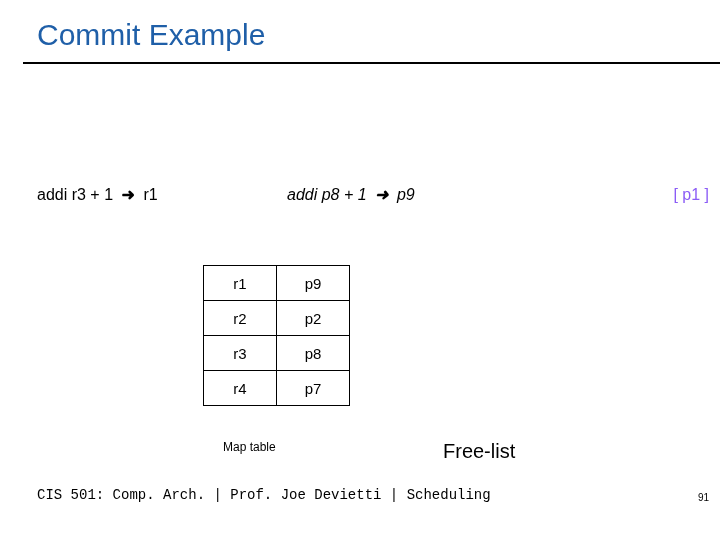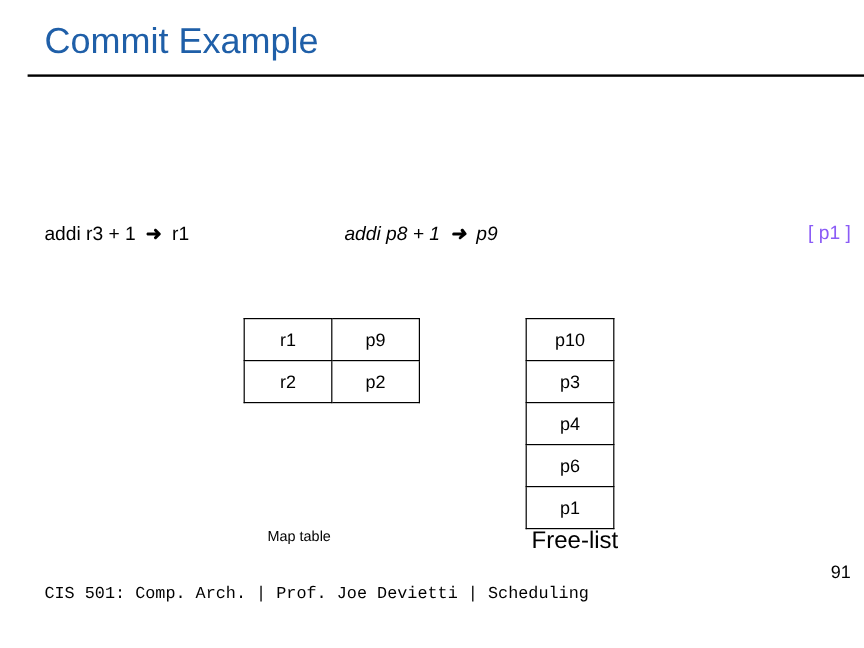--- a/index.html
+++ b/index.html
@@ -110,23 +110,23 @@
 
   .footer-left {
     position: absolute;
     bottom: 14px;
     left: 24px;
     font-size: 14px;
     font-family: Liberation Mono, monospace;
   }
   .footer-right {
     position: absolute;
-    bottom: 31px;
+    bottom: 14px;
     right: 24px;
-    font-size: 15px;
+    font-size: 10px;
   }
 </style>
 </head>
 <body>
 
 <div class="slide">
 
   <div class="title">Commit Example</div>
   <div class="hr"></div>
 
@@ -147,41 +147,30 @@
   <table class="map-table">
     <tbody>
         <tr>
       <td>r1</td>
       <td>p9</td>
     </tr>
     <tr>
       <td>r2</td>
       <td>p2</td>
     </tr>
+    <tr>
+      <td>r3</td>
+      <td>p8</td>
+    </tr>
+    <tr>
+      <td>r4</td>
+      <td>p7</td>
+    </tr>
   </tbody>
     </table>
   <div class="map-label">Map table</div>
 
-  <table class="free-table">
-    <tbody>
-        <tr>
-          <td>p10</td>
-        </tr>
-    <tr>
-          <td>p3</td>
-        </tr>
-    <tr>
-          <td>p4</td>
-        </tr>
-    <tr>
-          <td>p6</td>
-        </tr>
-    <tr>
-          <td>p1</td>
-        </tr>
-  </tbody>
-    </table>
   <div class="free-label">Free-list</div>
 
   <div class="footer-left">CIS 501: Comp. Arch. | Prof. Joe Devietti | Scheduling</div>
   <div class="footer-right">91</div>
 
 </div>
 
 </body></html>

